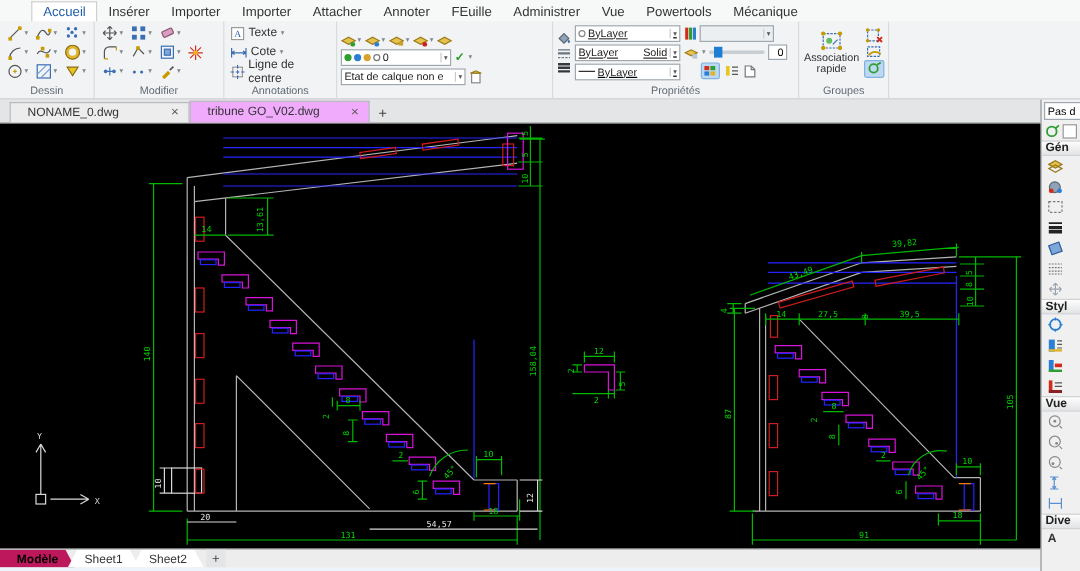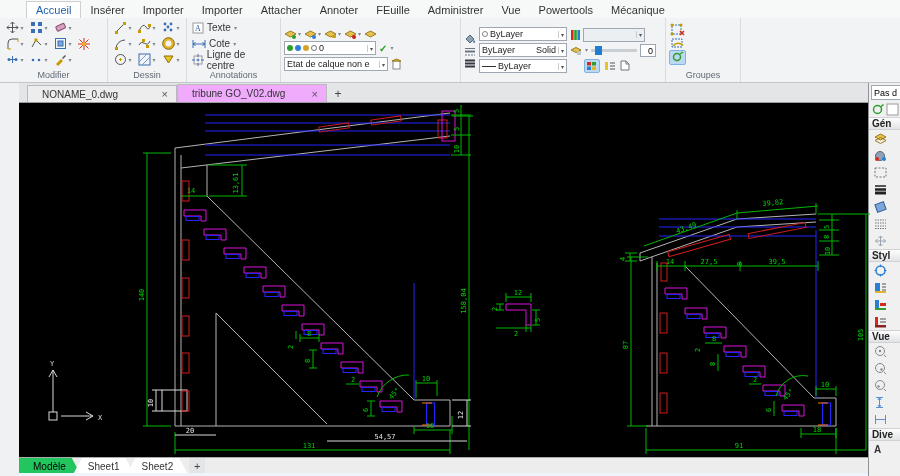--- a/index.html
+++ b/index.html
@@ -30,35 +30,35 @@
   .dot { display:inline-block; width:6px; height:6px; border-radius:50%; }
   .check { color:#1e9e1e; font-size:10px; font-weight:bold; }
   .slider { position:relative; width:46px; height:3px; background:#c9ced3; border-radius:1px; }
   .thumb { position:absolute; left:4px; top:-3px; width:7px; height:9px; background:#1c7fd4; }
   .numbox { width:16px; height:13px; background:#fff; border:1px solid #9fa8b0; font-size:9px; text-align:right; padding-right:2px; line-height:12px; }
   .sel { background:#bcd8f3; border:1px solid #7fb2e0; border-radius:2px; }
   .ic { display:block; }
 
   
   .workrow { display:flex; flex:1; }
-  .leftcol { width:900px; display:flex; flex-direction:column;margin-left:19px; }
+  .leftcol { width:900px; display:flex; flex-direction:column; }
   .doctabs { height:20px; background:#e4e5e6; display:flex; align-items:stretch; padding-left:8px; border-bottom:1px solid #9a9da0; }
   .dtab { width:150px; display:flex; align-items:center; justify-content:space-between; padding:0 6px 0 14px; font-size:10px; color:#333; background:#ededee; border:1px solid #b8bbbe; border-bottom:none; margin-top:2px; }
   .dtab.active { background:#f0abfc; margin-top:1px; }
   .dclose { color:#555; font-size:11px; padding:0 2px; }
   .dplus { width:18px; margin:2px 0 0 2px; display:flex; align-items:center; justify-content:center; color:#444; font-size:12px; }
 
   
   .canvas { height:354px; background:#000; position:relative; }
   .canvas svg { position:absolute; left:0; top:0; }
 
   
   .laytabs { height:16px; background:#ededee; border-top:1px solid #a7aaad; display:flex; align-items:stretch; font-size:10px; }
   .ltab { padding:1px 14px 0 14px; color:#333; clip-path:polygon(8px 0, calc(100% - 8px) 0, 100% 100%, 0 100%); background:#ffffff; margin-right:-6px; display:flex; align-items:center; }
-  .ltab.active { background:#22c55e; font-weight:normal; color:#000; clip-path:polygon(0 0, calc(100% - 8px) 0, 100% 100%, 0 100%); }
+  .ltab.active { background:#be185d; font-weight:bold; color:#000; clip-path:polygon(0 0, calc(100% - 8px) 0, 100% 100%, 0 100%); }
   .lplus { width:16px; display:flex; align-items:center; justify-content:center; color:#444; background:#e4e5e6; margin-left:8px; font-size:11px; }
   .strip { height:3px; background:#eef4fb; }
 
   
   .palette { width:34px; background:#f0f0f0; border-left:1px solid #8f9397; display:flex; flex-direction:column; overflow:hidden; }
   .pal-input { height:15px; margin:2px 1px 1px 2px; background:#fff; border:1px solid #9fa8b0; font-size:9px; padding:0 2px; width:40px; font-family:"Liberation Sans",sans-serif; }
   .pal-tools { height:16px; display:flex; align-items:center; gap:2px; padding-left:2px; }
   .pal-header { height:13px; background:linear-gradient(#fdfdfd,#e2e3e5); border-top:1px solid #cfd2d5; border-bottom:1px solid #cfd2d5; font-size:10px; font-weight:bold; color:#222; padding-left:3px; line-height:12px; white-space:nowrap; }
   .pal-icons { display:flex; flex-direction:column; }
   .pal-row { height:17px; display:flex; align-items:center; padding-left:5px; }
@@ -78,98 +78,20 @@
     <span class="mtab">Annoter</span>
     <span class="mtab">FEuille</span>
     <span class="mtab">Administrer</span>
     <span class="mtab">Vue</span>
     <span class="mtab">Powertools</span>
     <span class="mtab">Mécanique</span>
   </div>
 
   <div class="ribbon">
 
-    <div class="panel" style="width:108px">
-      <div class="panel-body" style="gap:2px">
-        <div class="grid3">
-          <span class="tool">
-              <svg class="ic" width="13" height="13">
-                <path d="M6.5,1 V12 M1,6.5 H12 M6.5,1 l-2,2 M6.5,1 l2,2 M1,6.5 l2,-2 M1,6.5 l2,2 M12,6.5 l-2,-2 M12,6.5 l-2,2 M6.5,12 l-2,-2 M6.5,12 l2,-2" stroke="#555" fill="none"></path>
-              </svg>
-              <span class="car">▾</span>
-            </span>
-          <span class="tool">
-              <svg class="ic" width="13" height="13">
-                <rect x="1" y="1" width="4" height="4" fill="#3a6fb5"></rect>
-                <rect x="8" y="1" width="4" height="4" fill="#3a6fb5"></rect>
-                <rect x="1" y="8" width="4" height="4" fill="#3a6fb5"></rect>
-                <rect x="8" y="8" width="4" height="4" fill="#3a6fb5"></rect>
-              </svg>
-              <span class="car">▾</span>
-            </span>
-          <span class="tool">
-              <svg class="ic" width="13" height="13">
-                <rect x="2" y="4" width="9" height="5" rx="1" transform="rotate(-25 6 6)" fill="#d8a0c0" stroke="#8a5070"></rect>
-              </svg>
-              <span class="car">▾</span>
-            </span>
-          <span class="tool">
-              <svg class="ic" width="13" height="13">
-                <path d="M2,12 V6 A4,4 0 0 1 6,2 H12" stroke="#555" fill="none"></path>
-                <path d="M2,12 h3 M12,2 v3" stroke="#c79a00"></path>
-              </svg>
-              <span class="car">▾</span>
-            </span>
-          <span class="tool">
-              <svg class="ic" width="13" height="13">
-                <path d="M2,10 L6,3 L11,8" stroke="#555" fill="none"></path>
-                <rect x="4.5" y="1.5" width="3" height="3" fill="#c79a00"></rect>
-              </svg>
-              <span class="car">▾</span>
-            </span>
-          <span class="tool">
-              <svg class="ic" width="13" height="13">
-                <rect x="1.5" y="1.5" width="10" height="10" fill="none" stroke="#3a6fb5"></rect>
-                <rect x="4" y="4" width="5" height="5" fill="#7da7d8" stroke="#3a6fb5"></rect>
-              </svg>
-              <span class="car">▾</span>
-            </span>
-          <span class="tool">
-              <svg class="ic" width="13" height="13">
-                <path d="M3,6.5 H10 M6.5,3 V10" stroke="#3a6fb5"></path>
-                <circle cx="3" cy="6.5" r="1.5" fill="#3a6fb5"></circle>
-                <circle cx="10" cy="6.5" r="1.5" fill="#3a6fb5"></circle>
-              </svg>
-              <span class="car">▾</span>
-            </span>
-          <span class="tool">
-              <svg class="ic" width="13" height="13">
-                <circle cx="3" cy="7" r="1.3" fill="#3a6fb5"></circle>
-                <circle cx="9" cy="7" r="1.3" fill="#3a6fb5"></circle>
-              </svg>
-              <span class="car">▾</span>
-            </span>
-          <span class="tool">
-              <svg class="ic" width="13" height="13">
-                <path d="M2,11 L7,6 L9,8 L4,13 Z" fill="#c79a00"></path>
-                <path d="M8,5 L11,2 L12,3 L9,6 Z" fill="#555"></path>
-              </svg>
-              <span class="car">▾</span>
-            </span>
-        </div>
-        <span>
-            <svg class="ic" width="14" height="14">
-              <path d="M7,1 V13 M1,7 H13 M2.5,2.5 L11.5,11.5 M11.5,2.5 L2.5,11.5" stroke="#d42a1a"></path>
-              <circle cx="7" cy="7" r="2" fill="#f0b020"></circle>
-            </svg>
-          </span>
-      </div>
-      <div class="panel-label">Modifier</div>
-    </div>
-
     <div class="panel" style="width:79px">
       <div class="panel-body">
           <div class="grid3">
         <span class="tool">
               <svg class="ic" width="13" height="13">
                 <path d="M2,11 L11,2" stroke="#555" fill="none"></path>
                 <rect x="1" y="10" width="3" height="3" fill="#c79a00"></rect>
                 <rect x="9" y="1" width="3" height="3" fill="#c79a00"></rect>
               </svg>
               <span class="car">▾</span>
@@ -230,20 +152,98 @@
             </span>
         <span class="tool">
               <svg class="ic" width="13" height="13">
                 <path d="M2,3 H11 L6.5,10 Z" fill="#e8c523" stroke="#8a6d10"></path>
               </svg>
               <span class="car">▾</span>
             </span>
       </div>
         </div>
       <div class="panel-label">Dessin</div>
+    </div>
+
+    <div class="panel" style="width:108px">
+      <div class="panel-body" style="gap:2px">
+        <div class="grid3">
+          <span class="tool">
+              <svg class="ic" width="13" height="13">
+                <path d="M6.5,1 V12 M1,6.5 H12 M6.5,1 l-2,2 M6.5,1 l2,2 M1,6.5 l2,-2 M1,6.5 l2,2 M12,6.5 l-2,-2 M12,6.5 l-2,2 M6.5,12 l-2,-2 M6.5,12 l2,-2" stroke="#555" fill="none"></path>
+              </svg>
+              <span class="car">▾</span>
+            </span>
+          <span class="tool">
+              <svg class="ic" width="13" height="13">
+                <rect x="1" y="1" width="4" height="4" fill="#3a6fb5"></rect>
+                <rect x="8" y="1" width="4" height="4" fill="#3a6fb5"></rect>
+                <rect x="1" y="8" width="4" height="4" fill="#3a6fb5"></rect>
+                <rect x="8" y="8" width="4" height="4" fill="#3a6fb5"></rect>
+              </svg>
+              <span class="car">▾</span>
+            </span>
+          <span class="tool">
+              <svg class="ic" width="13" height="13">
+                <rect x="2" y="4" width="9" height="5" rx="1" transform="rotate(-25 6 6)" fill="#d8a0c0" stroke="#8a5070"></rect>
+              </svg>
+              <span class="car">▾</span>
+            </span>
+          <span class="tool">
+              <svg class="ic" width="13" height="13">
+                <path d="M2,12 V6 A4,4 0 0 1 6,2 H12" stroke="#555" fill="none"></path>
+                <path d="M2,12 h3 M12,2 v3" stroke="#c79a00"></path>
+              </svg>
+              <span class="car">▾</span>
+            </span>
+          <span class="tool">
+              <svg class="ic" width="13" height="13">
+                <path d="M2,10 L6,3 L11,8" stroke="#555" fill="none"></path>
+                <rect x="4.5" y="1.5" width="3" height="3" fill="#c79a00"></rect>
+              </svg>
+              <span class="car">▾</span>
+            </span>
+          <span class="tool">
+              <svg class="ic" width="13" height="13">
+                <rect x="1.5" y="1.5" width="10" height="10" fill="none" stroke="#3a6fb5"></rect>
+                <rect x="4" y="4" width="5" height="5" fill="#7da7d8" stroke="#3a6fb5"></rect>
+              </svg>
+              <span class="car">▾</span>
+            </span>
+          <span class="tool">
+              <svg class="ic" width="13" height="13">
+                <path d="M3,6.5 H10 M6.5,3 V10" stroke="#3a6fb5"></path>
+                <circle cx="3" cy="6.5" r="1.5" fill="#3a6fb5"></circle>
+                <circle cx="10" cy="6.5" r="1.5" fill="#3a6fb5"></circle>
+              </svg>
+              <span class="car">▾</span>
+            </span>
+          <span class="tool">
+              <svg class="ic" width="13" height="13">
+                <circle cx="3" cy="7" r="1.3" fill="#3a6fb5"></circle>
+                <circle cx="9" cy="7" r="1.3" fill="#3a6fb5"></circle>
+              </svg>
+              <span class="car">▾</span>
+            </span>
+          <span class="tool">
+              <svg class="ic" width="13" height="13">
+                <path d="M2,11 L7,6 L9,8 L4,13 Z" fill="#c79a00"></path>
+                <path d="M8,5 L11,2 L12,3 L9,6 Z" fill="#555"></path>
+              </svg>
+              <span class="car">▾</span>
+            </span>
+        </div>
+        <span>
+            <svg class="ic" width="14" height="14">
+              <path d="M7,1 V13 M1,7 H13 M2.5,2.5 L11.5,11.5 M11.5,2.5 L2.5,11.5" stroke="#d42a1a"></path>
+              <circle cx="7" cy="7" r="2" fill="#f0b020"></circle>
+            </svg>
+          </span>
+      </div>
+      <div class="panel-label">Modifier</div>
     </div>
 
     <div class="panel" style="width:94px">
       <div class="panel-body">
           <div class="ann-col">
         <div class="ann-item">
           <svg class="ic" width="12" height="12">
                 <rect x="1" y="1" width="10" height="10" fill="#fff" stroke="#999"></rect>
                 <text x="6" y="9" font-size="8" text-anchor="middle" fill="#2a5c9c" font-family="Liberation Serif,serif">A</text>
               </svg>
@@ -344,21 +344,21 @@
             </svg>
           <svg class="ic" width="12" height="9">
               <path d="M1,1.5 H11" stroke="#6a7682" stroke-width="1"></path>
               <path d="M1,4.5 H11" stroke="#6a7682" stroke-width="2"></path>
               <path d="M1,8 H11" stroke="#6a7682" stroke-dasharray="2 1"></path>
             </svg>
           <svg class="ic" width="12" height="9">
               <path d="M1,1.5 H11 M1,4.5 H11 M1,7.5 H11" stroke="#33393f" stroke-width="2"></path>
             </svg>
         </div>
-        <div style="display:flex; flex-direction:column; gap:2px;">
+        <div style="display:flex; flex-direction:column; gap:2px;text-decoration:underline;">
           <div class="combo" style="width:88px">
             <span class="dot" style="border:1px solid #888"></span>
             <span class="cv">ByLayer</span>
               <span class="dd">▾</span>
           </div>
           <div class="combo" style="width:88px">
             <span class="cv">ByLayer</span>
             <span class="cv" style="flex:0 0 auto">Solid</span>
               <span class="dd">▾</span>
           </div>
@@ -410,24 +410,37 @@
               </span>
             <span>
                 <svg class="ic" width="10" height="11">
                   <path d="M1,1 H6 L9,4 V10 H1 Z" fill="#fff" stroke="#777"></path>
                   <path d="M6,1 V4 H9" fill="none" stroke="#777"></path>
                 </svg>
               </span>
           </div>
         </div>
       </div>
+      <div class="panel-label">Propriétés</div>
     </div>
 
     <div class="panel" style="width:75px">
       <div class="panel-body" style="gap:3px">
+        <div class="bigbtn" style="width:48px">
+          <svg class="ic" width="20" height="18">
+              <rect x="3" y="3" width="14" height="12" fill="none" stroke="#3a6fb5" stroke-dasharray="2 1"></rect>
+              <circle cx="3" cy="3" r="1.8" fill="#c79a00"></circle>
+              <circle cx="17" cy="3" r="1.8" fill="#c79a00"></circle>
+              <circle cx="3" cy="15" r="1.8" fill="#c79a00"></circle>
+              <circle cx="17" cy="15" r="1.8" fill="#c79a00"></circle>
+              <circle cx="8" cy="9" r="2.5" fill="#5fbf5f"></circle>
+              <path d="M11,12 l4,-4" stroke="#3a6fb5"></path>
+            </svg>
+          <span>Association rapide</span>
+        </div>
         <div style="display:flex; flex-direction:column; gap:1px; align-items:center;">
           <span>
               <svg class="ic" width="15" height="13">
                 <rect x="2" y="2" width="9" height="9" fill="none" stroke="#3a6fb5" stroke-dasharray="2 1"></rect>
                 <circle cx="2" cy="2" r="1.5" fill="#c79a00"></circle>
                 <circle cx="11" cy="2" r="1.5" fill="#c79a00"></circle>
                 <circle cx="2" cy="11" r="1.5" fill="#c79a00"></circle>
                 <path d="M10,8 l4,4 M14,8 l-4,4" stroke="#d42a1a" stroke-width="1.5"></path>
               </svg>
             </span>

